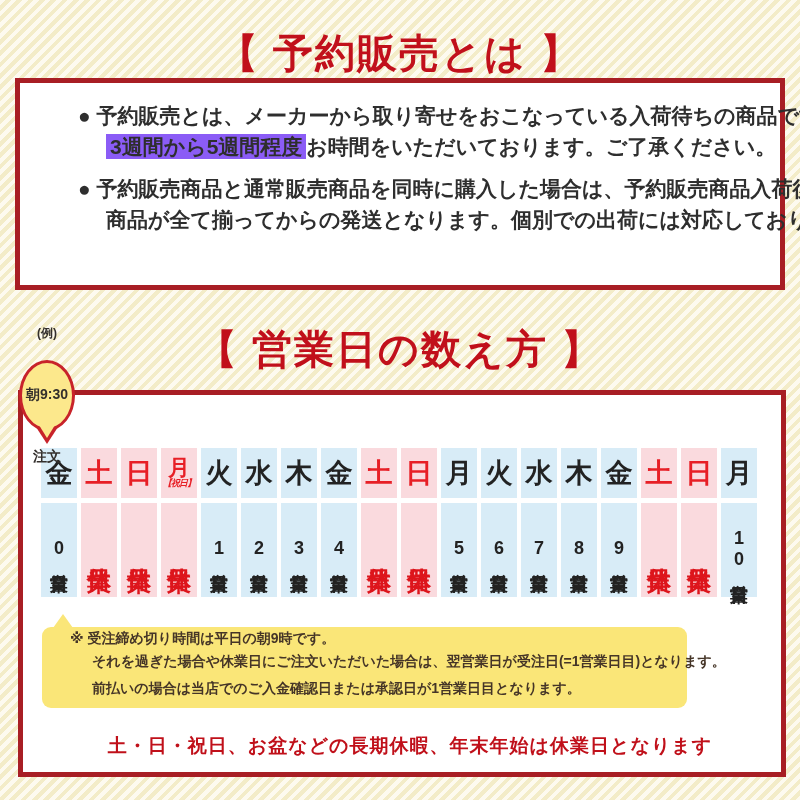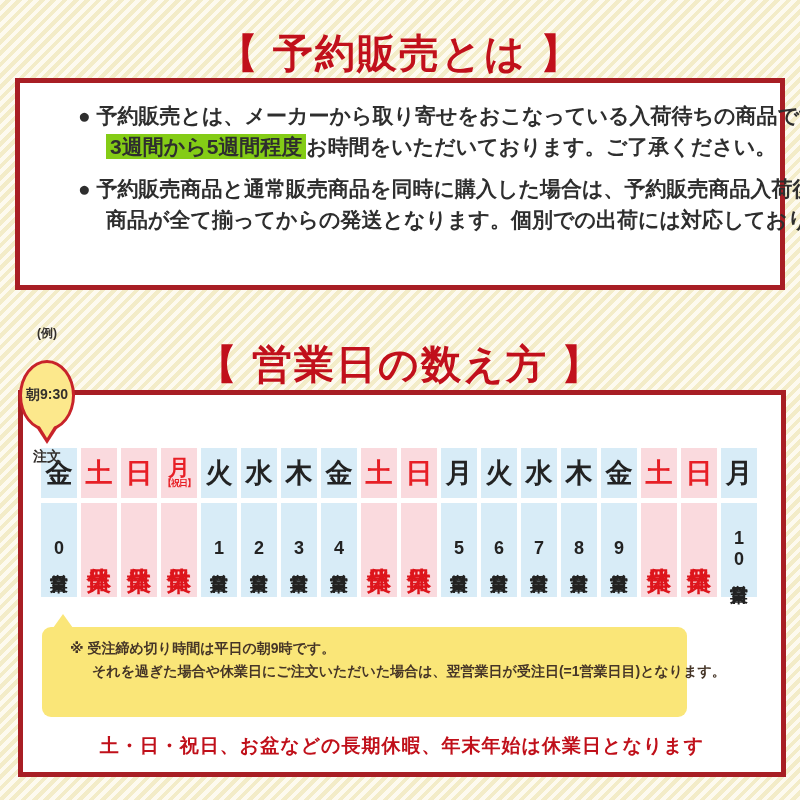--- a/index.html
+++ b/index.html
@@ -10,30 +10,30 @@
     background:repeating-linear-gradient(135deg,#fdfaef 0 4px,#f3ecc8 4px 8px);
     overflow:hidden;
     font-weight:bold;
   }
   .section-title {
     position:absolute; left:0; width:800px;
     text-align:center; color:#c1101b; font-size:40px; font-weight:bold;
     letter-spacing:2px;
   }
   #title1 { top:26px; }
-  #title2 { top:337px; }
+  #title2 { top:322px; }
 
   .panel {
     position:absolute; background:#ffffff; border:5px solid #a81e24;
   }
   #box1 { left:15px; top:78px; width:770px; height:212px; padding:17px 20px 0 58px; }
   .bline { font-size:21px; line-height:31px; color:#2e2e2e; white-space:nowrap; }
   .indent { padding-left:28px; }
   .para2 { margin-top:11px; }
-  .hl { background:#84cc16; padding:1px 4px; }
+  .hl { background:#8b5cf6; padding:1px 4px; }
   .after-hl { }
 
   #box2 { left:18px; top:390px; width:768px; height:387px; }
 
   
   #badge {
     position:absolute; left:19px; top:360px; width:56px; height:71px;
     background:#fce88c; border:3px solid #c8232a; border-radius:50%;
     z-index:5; display:flex; flex-direction:column; align-items:center;
     justify-content:center; color:#332f2c; text-align:center; line-height:1.25;
@@ -56,53 +56,53 @@
   
   .calendar {
     position:absolute; left:18px; top:53px; display:flex; gap:4px;
   }
   .col { display:flex; flex-direction:column; width:36px; }
   .day-cell {
     height:50px; background:#d8ecf7; display:flex; flex-direction:column;
     align-items:center; justify-content:center;
   }
   .day-label { font-size:27px; color:#222; line-height:1; }
-  .holiday-label { font-size:9px; color:#e71f26; letter-spacing:-1px; line-height:1.1; }
+  .holiday-label { font-size:9px; color:#e71f26; letter-spacing:-1px; line-height:1.1;font-style:italic; }
   .holiday-label:empty { display:none; }
   .has-holiday .day-label { font-size:22px; }
   .count-cell {
     height:94px; margin-top:5px; background:#d8ecf7;
     display:flex; align-items:center; justify-content:center;
   }
   .count-label {
     writing-mode:vertical-rl; text-orientation:upright;
     font-size:18px; color:#222; line-height:1; letter-spacing:1px;
   }
   .col.closed .day-cell,.col.closed .count-cell { background:#fadade; }
   .col.closed .day-label { color:#e71f26; }
   .col.closed .count-label { color:#dd151c; font-size:24px; }
 
   
   .note-box {
-    position:absolute; left:19px; top:232px; width:645px; height:90px;
-    background:#fae678; border-radius:9px; padding:10px 10px 0 28px;
+    position:absolute; left:19px; top:232px; width:645px; height:81px;
+    background:#fae678; border-radius:9px; padding:0 10px 0 28px;
     color:#453527;
   }
   .note-pointer {
     position:absolute; left:30px; top:219px;
     width:0; height:0;
     border-left:10px solid transparent; border-right:10px solid transparent;
     border-bottom:14px solid #fae678;
   }
   .note-line { font-size:14px; line-height:23px; white-space:nowrap; }
   .note-indent { padding-left:22px; }
   .note-gap { margin-top:4px; }
 
   .footer-red {
-    position:absolute; left:0; top:338px; width:758px; text-align:center;
+    position:absolute; left:8px; top:338px; width:758px; text-align:center;
     color:#c0101a; font-size:19px; letter-spacing:1px; white-space:nowrap;
   }
 </style>
 </head>
 <body>
 
 <div id="title1" class="section-title">【 予約販売とは 】</div>
 
 <div id="box1" class="panel">
   <div class="bline"><span>●</span> <span>予約販売とは、メーカーから取り寄せをおこなっている入荷待ちの商品です。</span></div>
@@ -303,16 +303,17 @@
         <div class="count-cell">
           <span class="count-label">10営業日</span>
         </div>
       </div>
     </div>
 
   <div class="note-pointer"></div>
   <div class="note-box">
     <div class="note-line"><span>※</span> <span>受注締め切り時間は平日の朝9時です。</span></div>
     <div class="note-line note-indent">それを過ぎた場合や休業日にご注文いただいた場合は、翌営業日が受注日(=1営業日目)となります。</div>
+    <div class="note-line note-indent note-gap">前払いの場合は当店でのご入金確認日または承認日が1営業日目となります。</div>
   </div>
 
   <div class="footer-red">土・日・祝日、お盆などの長期休暇、年末年始は休業日となります</div>
 </div>
 
 </body></html>

